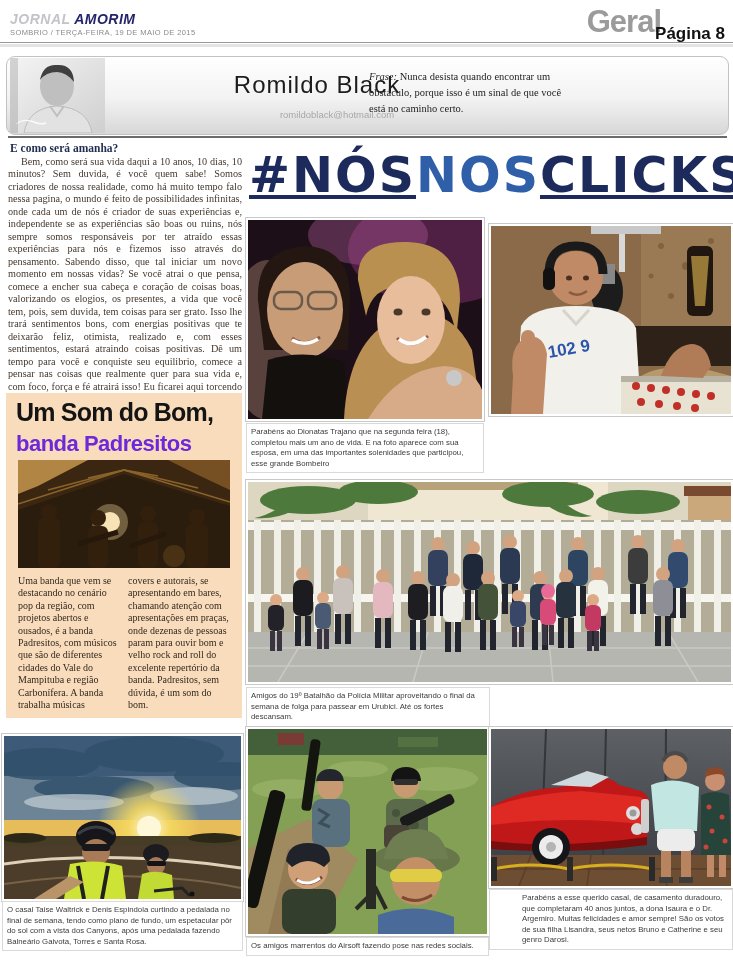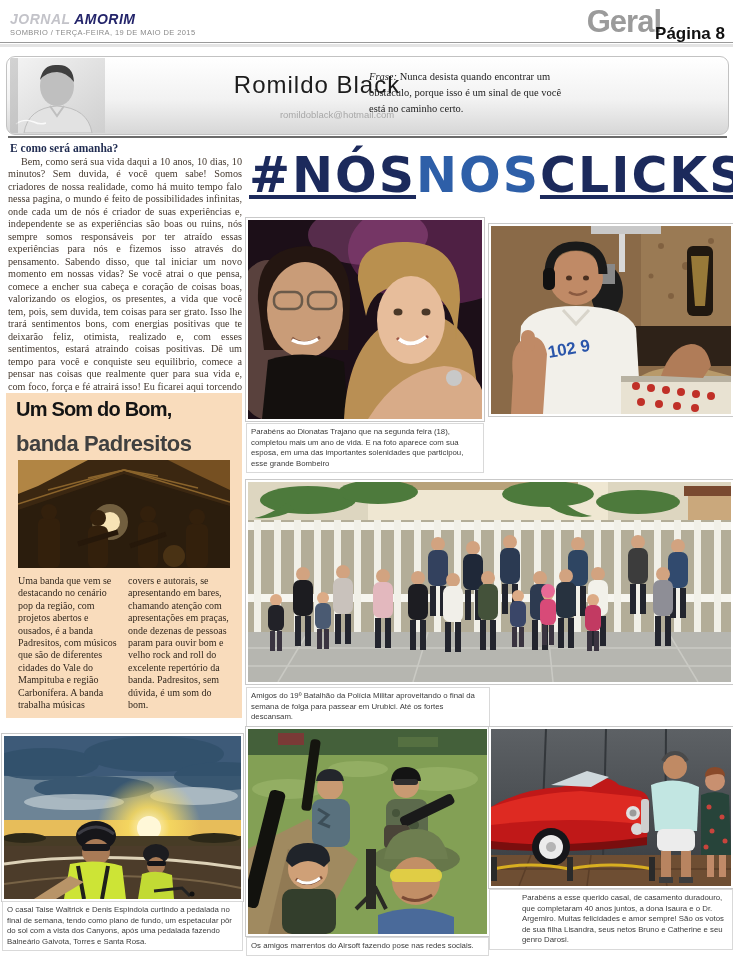--- a/index.html
+++ b/index.html
@@ -29,22 +29,22 @@
   .frase{font-style:italic;}
 
   
   .art-head{position:absolute;left:10px;top:142px;width:230px;font-size:11.5px;font-weight:bold;color:#1f2b50;
             font-family:"Liberation Serif",serif;}
   .art-body{position:absolute;left:8px;top:156px;width:234px;font-family:"Liberation Serif",serif;
             font-size:10.2px;line-height:1.225;text-align:justify;color:#43372d;text-indent:13px;}
 
   
   .bandbox{position:absolute;left:6px;top:393px;width:236px;height:325px;background:#f9dcbc;}
-  .band-t1{position:absolute;left:10px;top:5px;font-size:20px;font-weight:bold;color:#141414;letter-spacing:-.8px;}
-  .band-t2{position:absolute;left:10px;top:38px;font-size:22px;font-weight:bold;color:#404040;letter-spacing:-.5px;}
+  .band-t1{position:absolute;left:10px;top:5px;font-size:25px;font-weight:bold;color:#141414;letter-spacing:-.8px;}
+  .band-t2{position:absolute;left:10px;top:38px;font-size:22px;font-weight:bold;color:#6d28d9;letter-spacing:-.5px;}
   .band-photo{position:absolute;left:12px;top:67px;}
   .band-col{position:absolute;top:182px;width:104px;font-family:"Liberation Serif",serif;
             font-size:10px;line-height:1.24;color:#33291f;}
   .band-col.c1{left:12px;}
   .band-col.c2{left:122px;width:104px;}
 
   
   .hashtag{position:absolute;left:249px;top:147px;width:482px;font-family:"DejaVu Sans",sans-serif;
            font-weight:bold;font-size:49px;letter-spacing:2px;white-space:nowrap;}
   .ht-dark{color:#1c2a5c;text-decoration:underline;}

